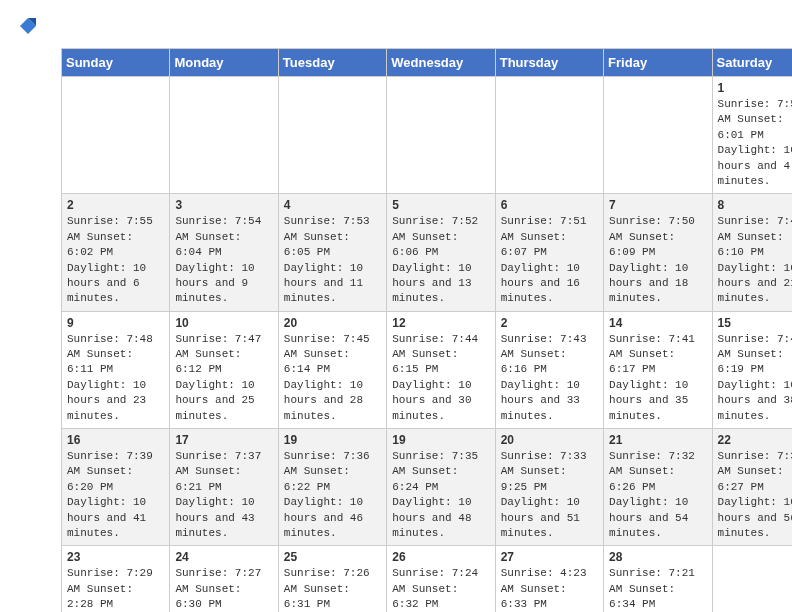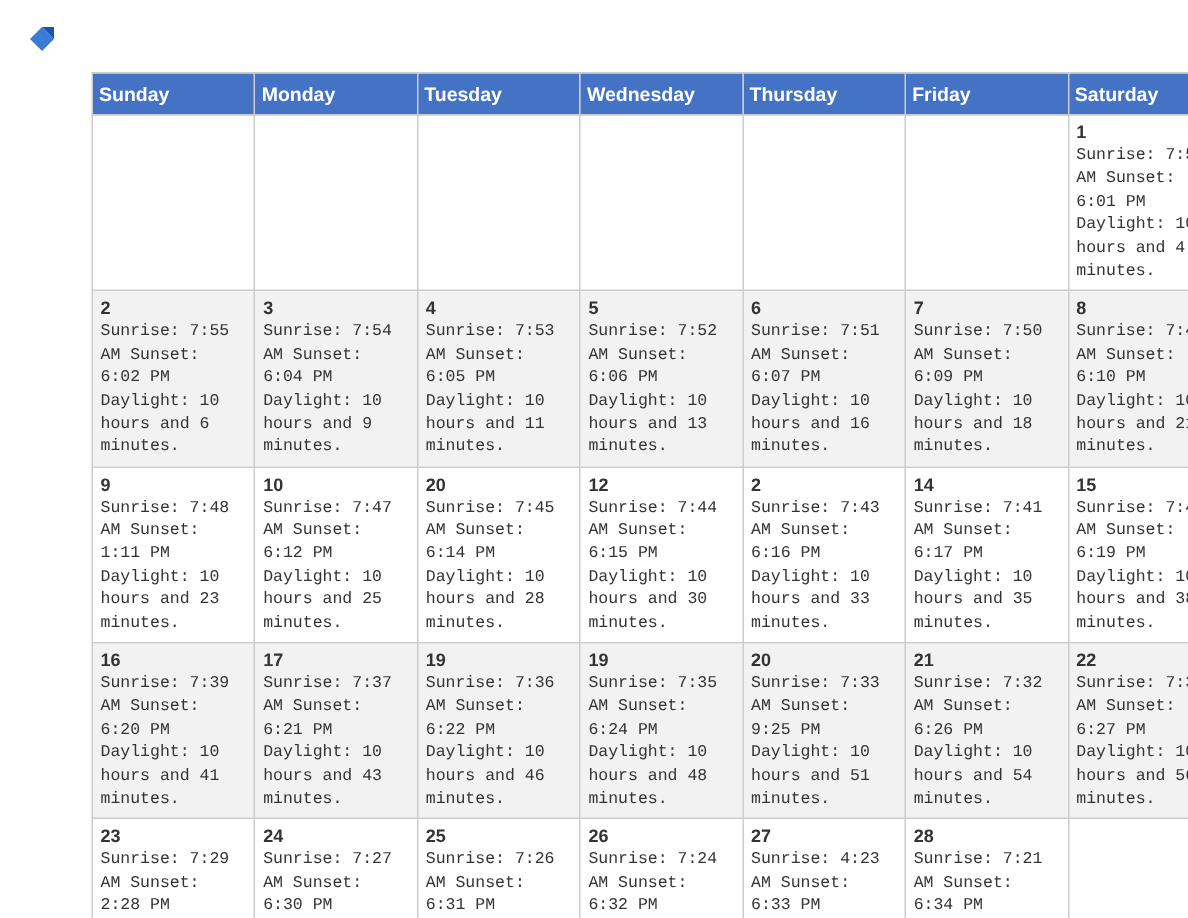--- a/index.html
+++ b/index.html
@@ -182,21 +182,21 @@
           <span class="day-number">8</span>
           <div class="day-info">Sunrise: 7:49 AM
 Sunset: 6:10 PM
 Daylight: 10 hours and 21 minutes.</div>
         </td>
       </tr>
       <tr>
         <td>
           <span class="day-number">9</span>
           <div class="day-info">Sunrise: 7:48 AM
-Sunset: 1:11 PM
+Sunset: 6:11 PM
 Daylight: 10 hours and 23 minutes.</div>
         </td>
         <td>
           <span class="day-number">10</span>
           <div class="day-info">Sunrise: 7:47 AM
 Sunset: 6:12 PM
 Daylight: 10 hours and 25 minutes.</div>
         </td>
         <td>
           <span class="day-number">20</span>

